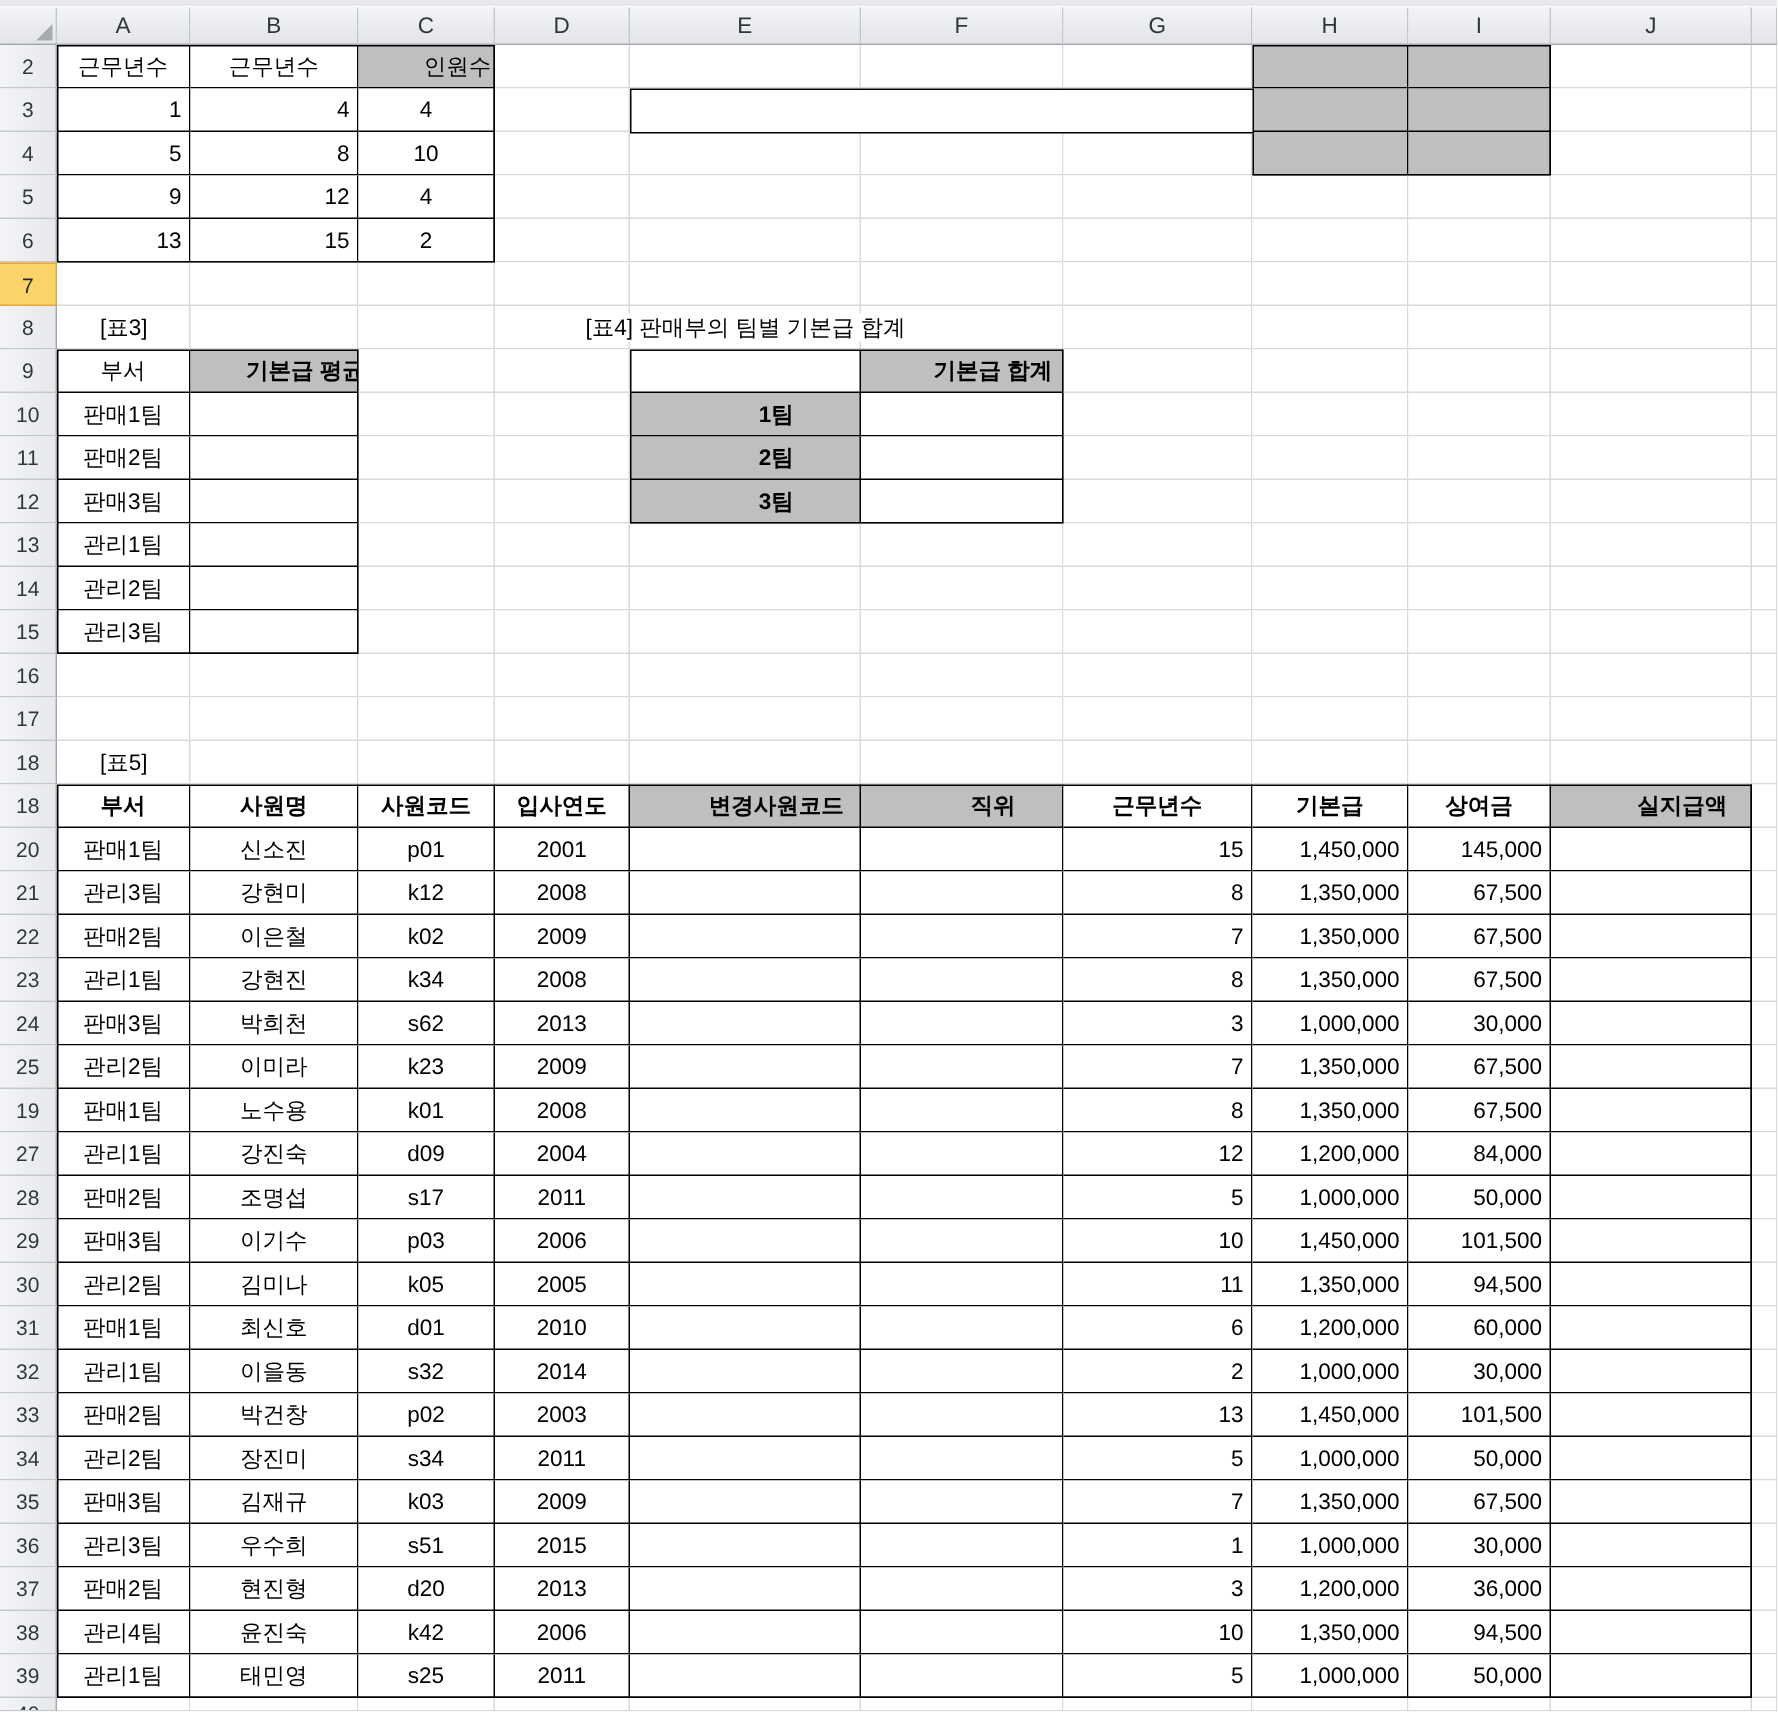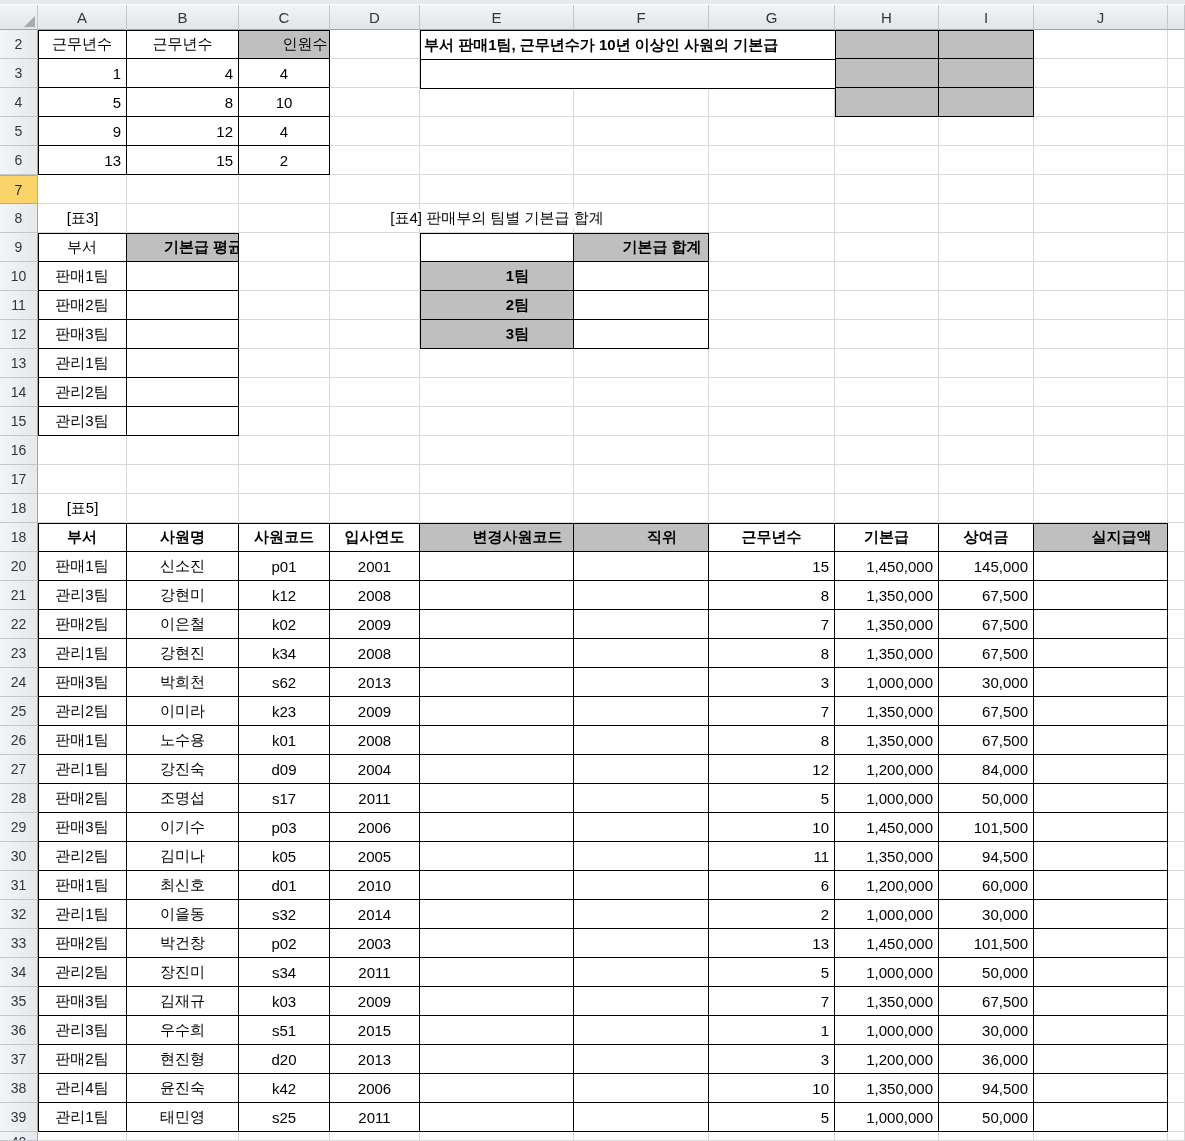--- a/index.html
+++ b/index.html
@@ -357,21 +357,21 @@
         <div class="c ac bk">이미라</div>
         <div class="c ac bk">k23</div>
         <div class="c ac bk">2009</div>
         <div class="c  bk"></div>
         <div class="c  bk"></div>
         <div class="c ar bk">7</div>
         <div class="c ar bk">1,350,000</div>
         <div class="c ar bk">67,500</div>
         <div class="c  bk"></div>
         <div class="c"></div>
-        <div class="c rh">26</div>
+        <div class="c rh">19</div>
         <div class="c ac bk">판매1팀</div>
         <div class="c ac bk">노수용</div>
         <div class="c ac bk">k01</div>
         <div class="c ac bk">2008</div>
         <div class="c  bk"></div>
         <div class="c  bk"></div>
         <div class="c ar bk">8</div>
         <div class="c ar bk">1,350,000</div>
         <div class="c ar bk">67,500</div>
         <div class="c  bk"></div>
@@ -545,16 +545,15 @@
         <div class="c"></div>
         <div class="c"></div>
         <div class="c"></div>
         <div class="c"></div>
       </div>
   <div class="frame" style="left: 38px; top: 25px; width: 292px; height: 145px;"></div>
       <div class="frame" style="left: 835px; top: 25px; width: 199px; height: 87px;"></div>
       <div class="frame" style="left: 38px; top: 228px; width: 201px; height: 203px;"></div>
       <div class="frame" style="left: 420px; top: 228px; width: 289px; height: 116px;"></div>
       <div class="frame" style="left: 38px; top: 518px; width: 1130px; height: 609px;"></div>
-      <div class="overlay bold" style="left: 420px; top: 25px; width: 416px; height: 30px;">부서 판매1팀, 근무년수가 10년 이상인 사원의 기본급</div>
       <div class="overlay" style="left: 420px; top: 54px; width: 416px; height: 30px;"></div>
     </div>
 </div>
 
 </body></html>

